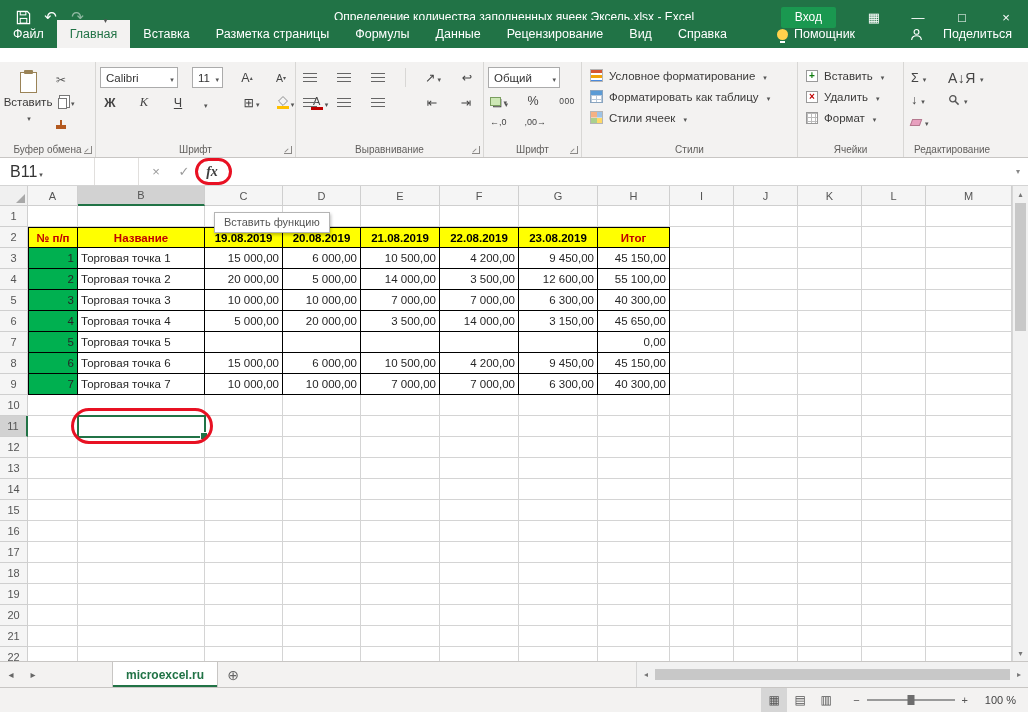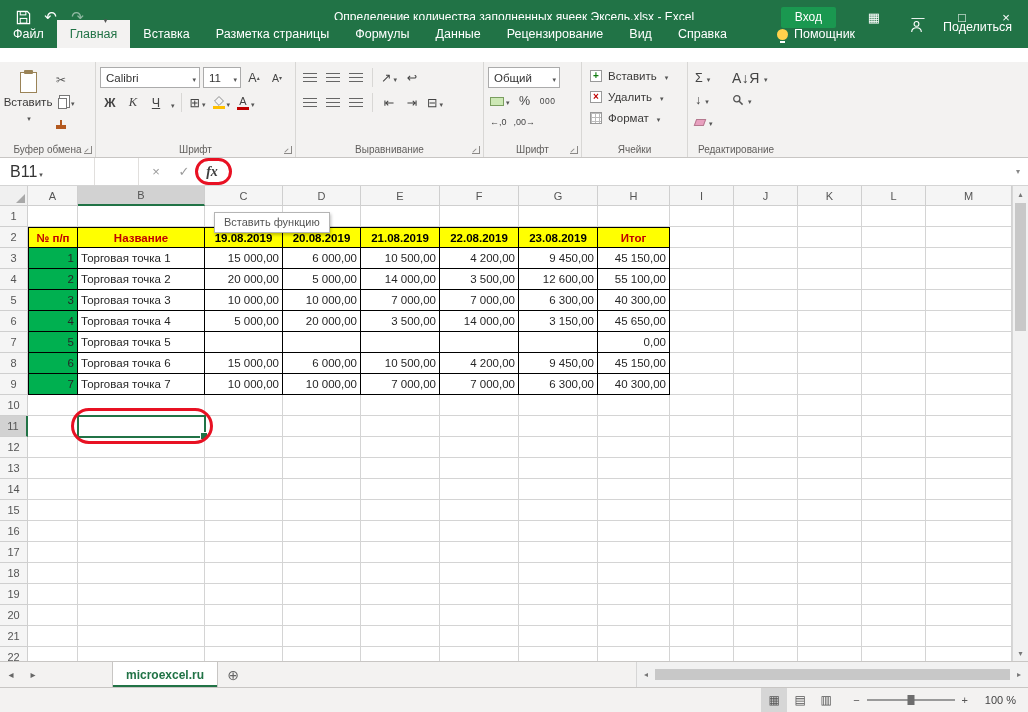--- a/index.html
+++ b/index.html
@@ -16,30 +16,30 @@
   #login{height:21px;padding:0 14px;display:flex;align-items:center;font-size:12px;background:var(--login);border-radius:2px;margin-right:16px}
   .winbtn{width:44px;height:34px;display:flex;align-items:center;justify-content:center;font-size:13px}
 
   
   #tabrow{position:absolute;top:20px;left:0;right:0;height:28px;background:var(--green);display:flex;align-items:stretch;color:#fff}
   .rtab{display:flex;align-items:center;gap:6px;padding:0 13px;font-size:12.5px;white-space:nowrap}
   .rtab.active{background:#f3f2f1;color:var(--green)}
   .rtab.assistant{margin-left:24px}
   .bulb{width:11px;height:11px;border-radius:50%;background:#ffd24c;position:relative}
   .bulb::after{content:"";position:absolute;left:3px;bottom:-3px;width:5px;height:2px;background:#fff}
-  #share{margin-left:auto;display:flex;align-items:flex-start;gap:20px;padding:0 16px;font-size:12.5px}
+  #share{margin-left:auto;display:flex;align-items:center;gap:20px;padding:0 16px;font-size:12.5px}
 
   
   #ribbon{position:absolute;top:62px;left:0;right:0;height:96px;background:#f3f2f1;border-bottom:1px solid #c8c6c4;display:flex}
   .grp{position:relative;flex:0 0 auto;border-right:1px solid #d8d7d5;padding:3px 4px 14px}
   .grp-label{position:absolute;left:0;right:0;bottom:2px;text-align:center;font-size:10px;color:#605e5c;white-space:nowrap}
   .launcher{position:absolute;right:3px;bottom:3px;width:8px;height:8px;border-right:1px solid #8a8886;border-bottom:1px solid #8a8886}
   .launcher::before{content:"";position:absolute;right:2px;bottom:2px;width:5px;height:1px;background:#8a8886;transform:rotate(-45deg)}
   .dd::after{content:"▾";font-size:7px;color:#555;margin-left:2px}
-  .frow{display:flex;align-items:center;gap:3px;height:25px}
+  .frow{display:flex;align-items:center;gap:14px;height:25px}
   .combo{display:flex;align-items:center;justify-content:space-between;background:#fff;border:1px solid #ababab;height:21px;padding:0 3px 0 5px;font-size:11.5px;color:#333}
   .tbtn{min-width:20px;height:21px;display:flex;align-items:center;justify-content:center;font-size:12.5px;color:#444;padding:0 2px}
   .vsep{width:1px;height:19px;background:#d8d7d5;margin:0 3px}
   .up::after{content:"▴";font-size:6px;vertical-align:top;color:#555}
   .down::after{content:"▾";font-size:6px;vertical-align:top;color:#555}
   .colstack{display:flex;flex-direction:column;align-items:center;gap:1px}
   .cbar{width:12px;height:3px}
   .bucket{width:8px;height:8px;border:1px solid #888;background:#f4f4f4;transform:rotate(45deg) scale(.9)}
   
   .gbody{display:flex}
@@ -325,20 +325,38 @@
       <span class="tbtn" style="font-size:8.5px;letter-spacing:.5px">000</span>
     </div>
     <div class="frow" style="height:20px">
       <span class="tbtn" style="font-size:9px">←,0</span>
       <span class="tbtn" style="font-size:9px">,00→</span>
     </div>
     <div class="grp-label">Шрифт</div>
     <span class="launcher"></span>
   </div>
 
+  <div class="grp" style="width:216px">
+    <div class="sbtn">
+        <span class="ic-cf"></span>
+        <span>Условное форматирование</span>
+        <span class="dd"></span>
+      </div>
+    <div class="sbtn">
+        <span class="ic-ft"></span>
+        <span>Форматировать как таблицу</span>
+        <span class="dd"></span>
+      </div>
+    <div class="sbtn">
+        <span class="ic-cs"></span>
+        <span>Стили ячеек</span>
+        <span class="dd"></span>
+      </div>
+    <div class="grp-label">Стили</div>
+  </div>
 
   <div class="grp" style="width:106px">
     <div class="sbtn">
         <span class="ic-cell ins"></span>
         <span>Вставить</span>
         <span class="dd"></span>
       </div>
     <div class="sbtn">
         <span class="ic-cell del"></span>
         <span>Удалить</span>

